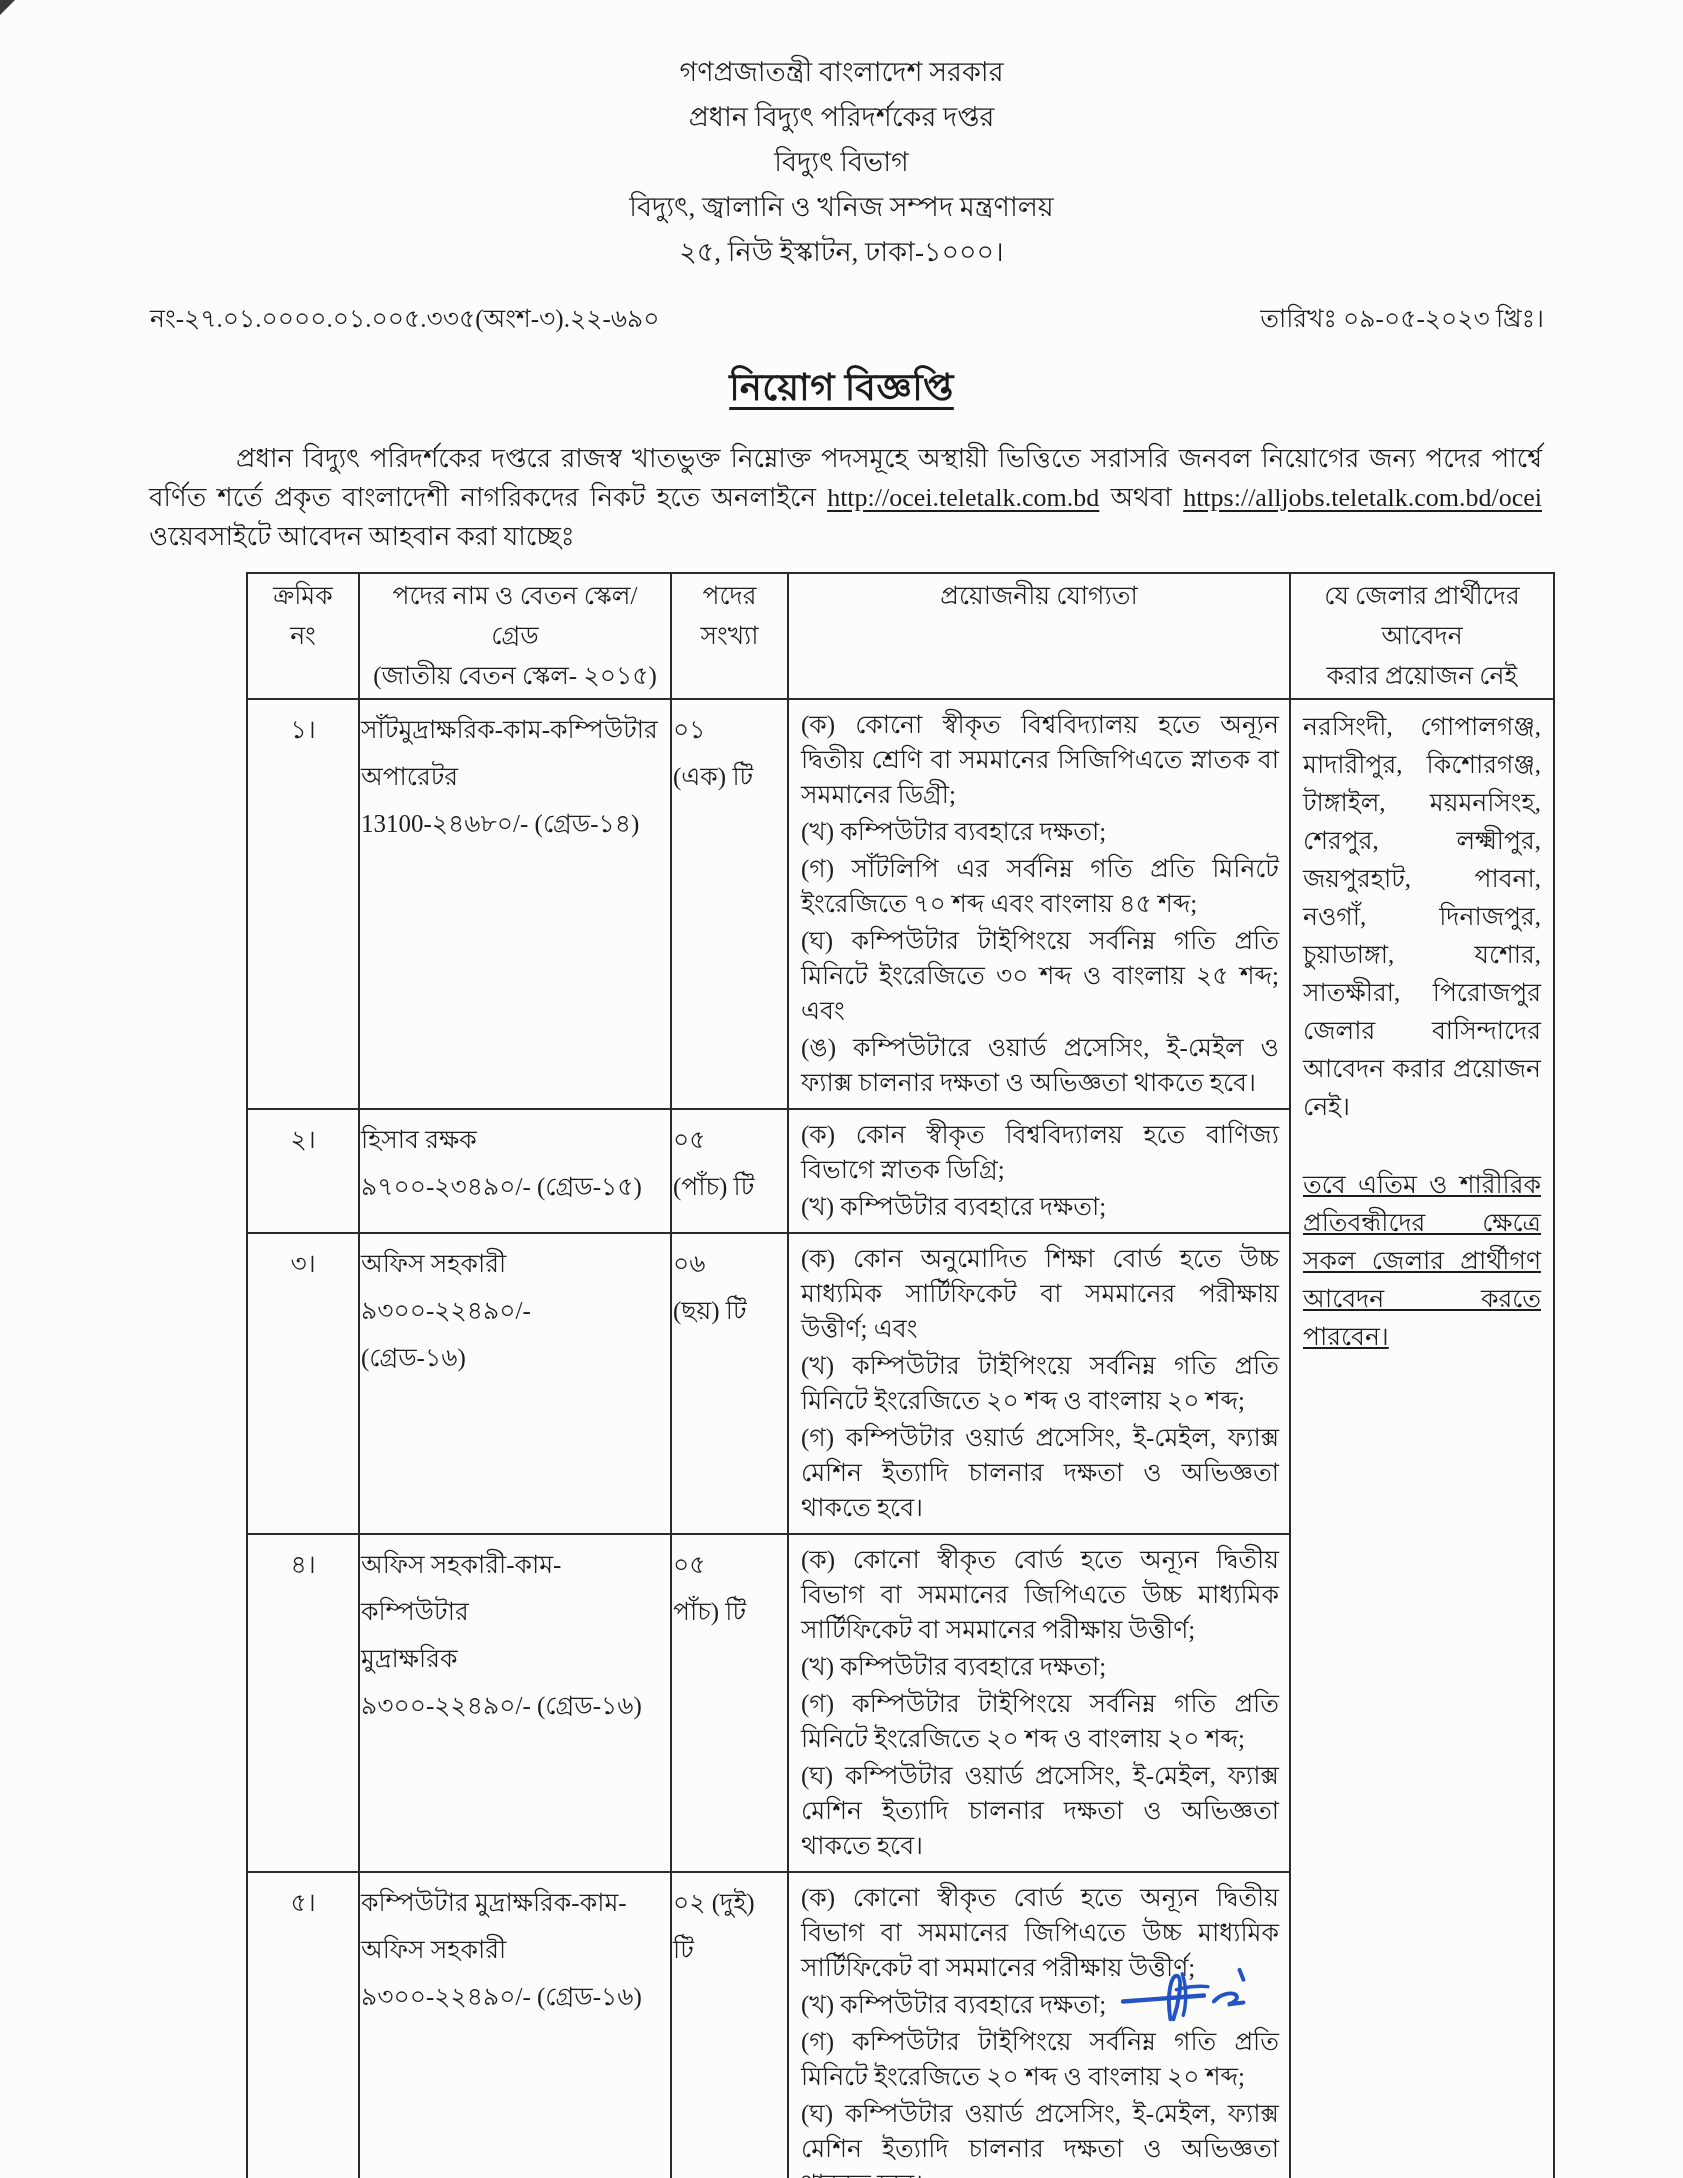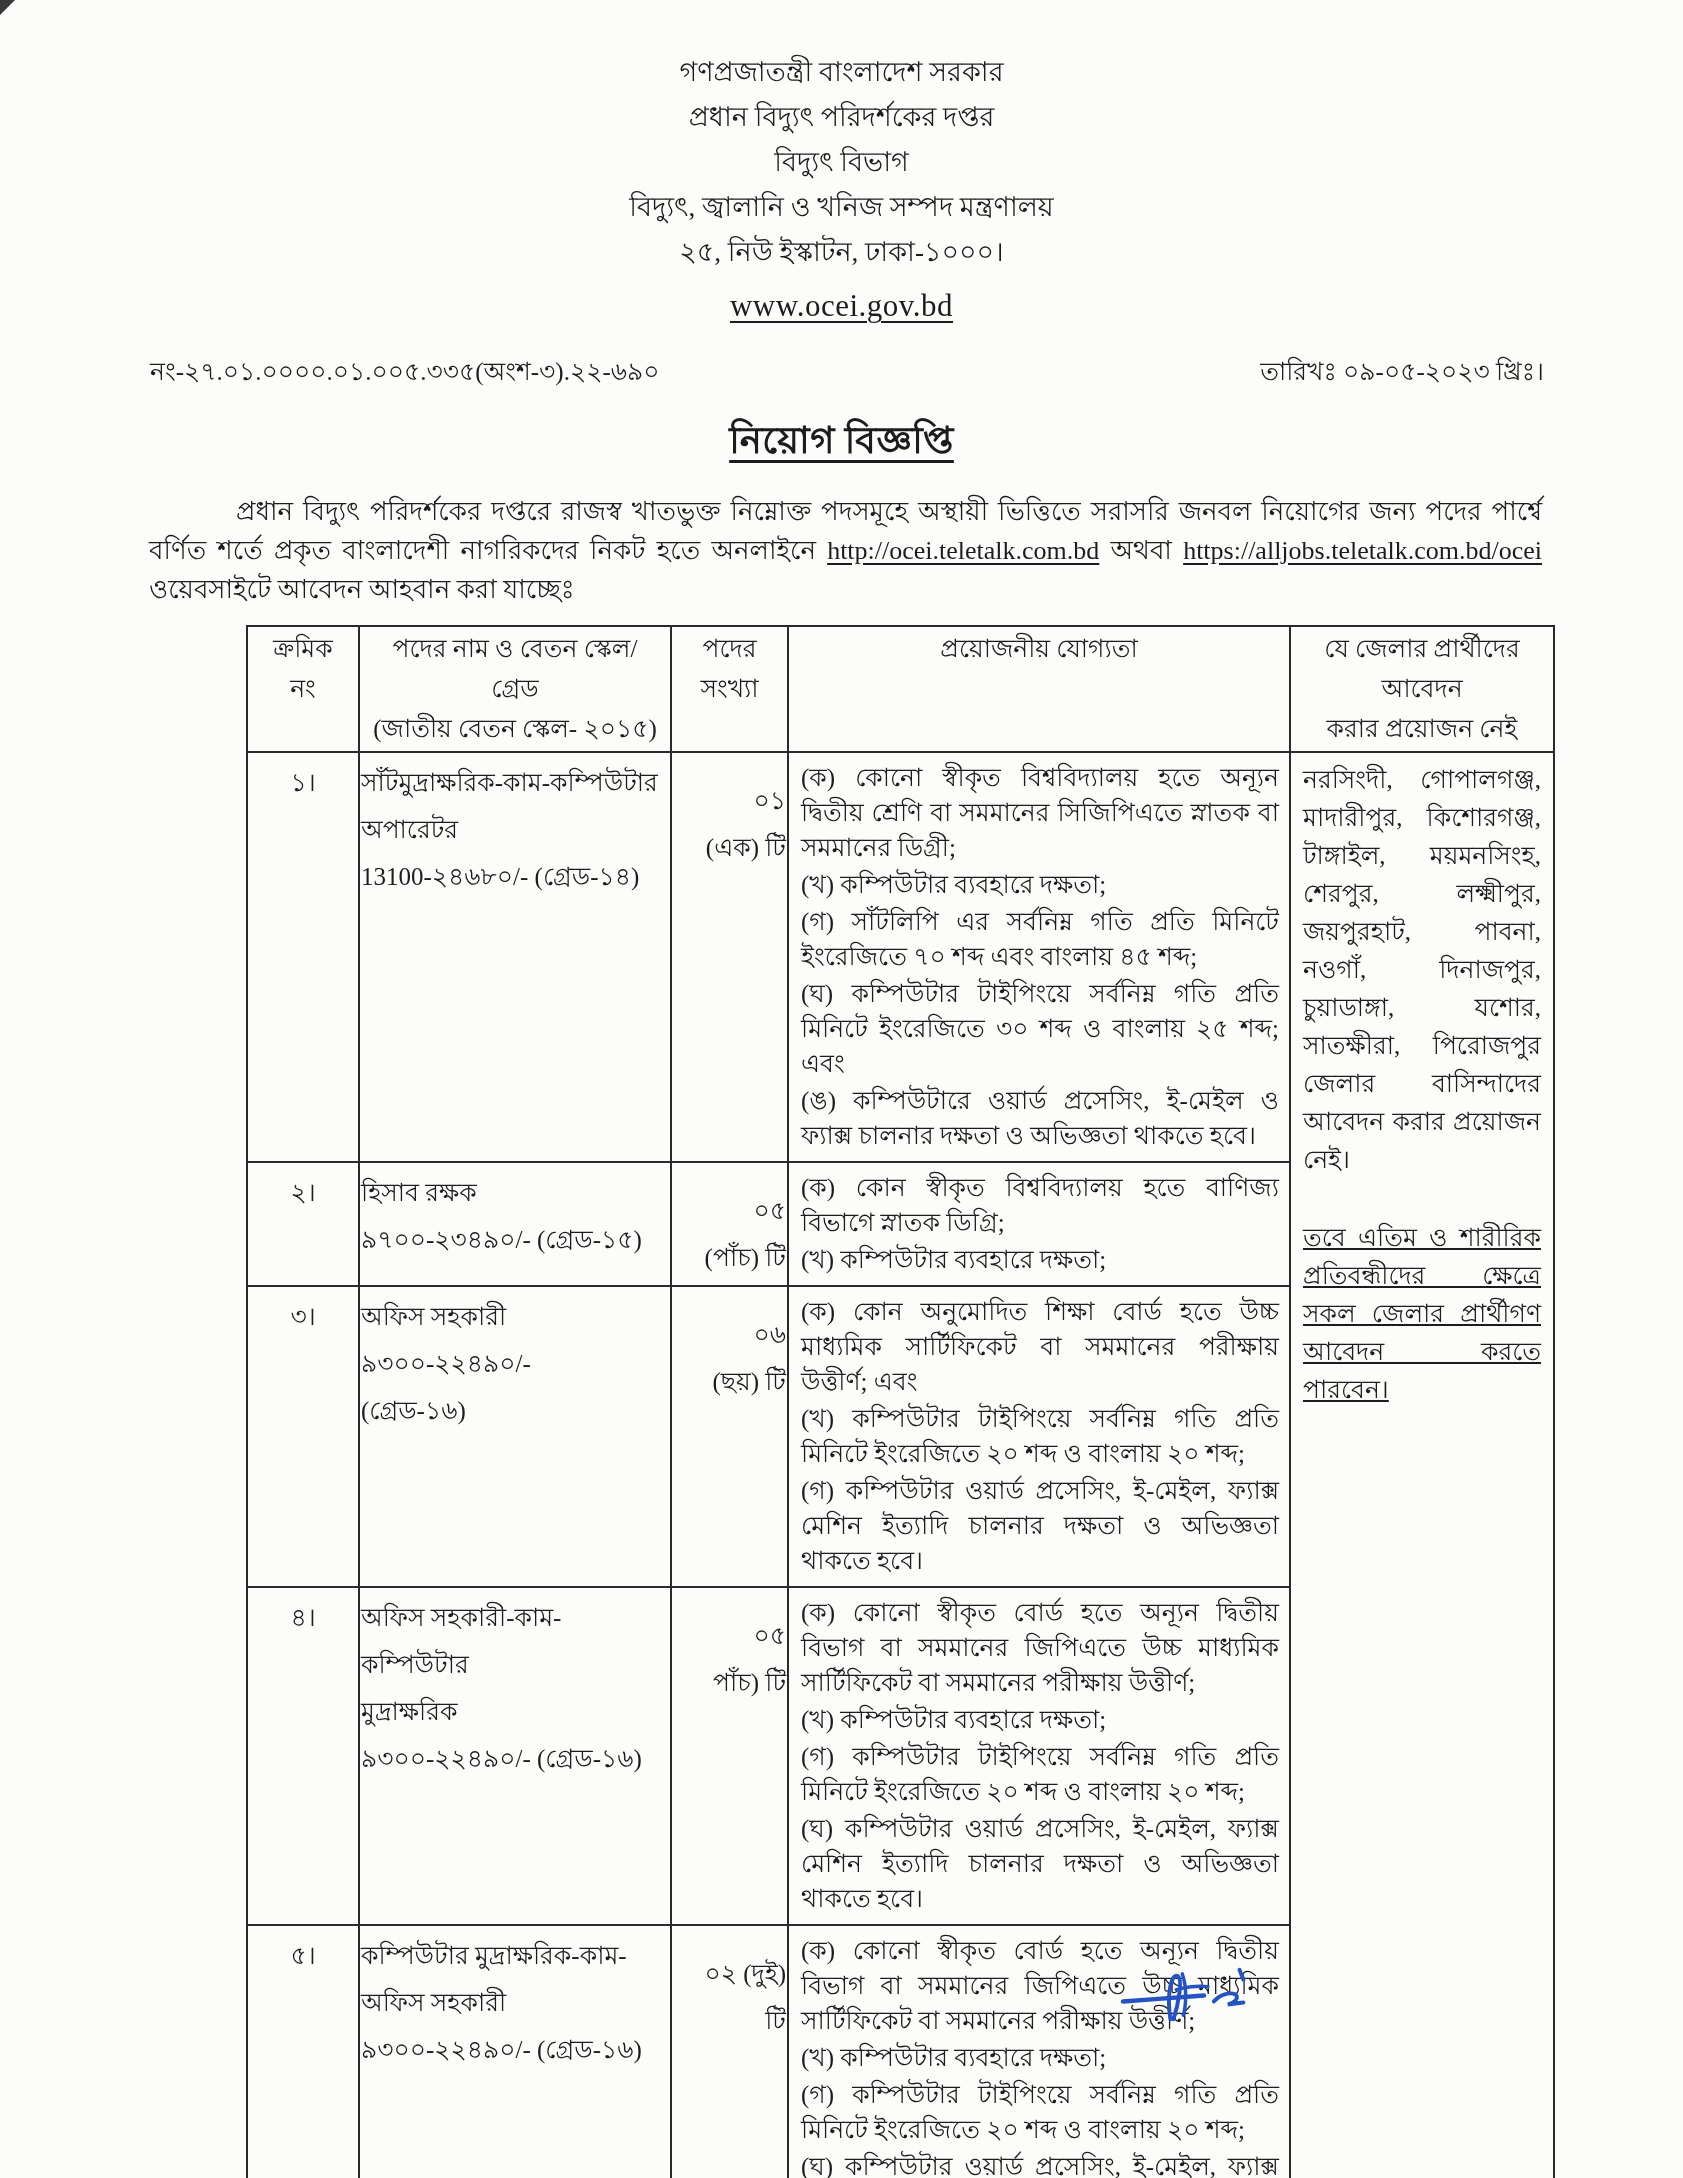--- a/index.html
+++ b/index.html
@@ -41,42 +41,41 @@
   }
   table.jobs th, table.jobs td{
     border:2px solid var(--border); vertical-align:top; overflow:hidden;
   }
   thead th{ font-weight:normal; font-size:25px; line-height:40px; text-align:center; padding:2px 12px; }
   tr.tr-h{ height:81px; }
   tr.tr-0{ height:305px; } tr.tr-1{ height:103px; } tr.tr-2{ height:194px; }
   tr.tr-3{ height:283px; } tr.tr-4{ height:277px; }
   td.serial{ text-align:center; font-size:25px; padding-top:10px; }
   td.post{ font-size:25px; line-height:47px; padding-top:6px; }
-  td.count{ text-align:right; font-size:25px; line-height:47px; padding-top:24px; }
+  td.count{ text-align:left; font-size:25px; line-height:47px; padding-top:6px; }
   td.qual{ font-size:25px; line-height:35px; padding:7px 10px 6px 12px; text-align:justify;margin-left:44px; }
   .qual-line{ margin:0 0 2px 0; }
   td.district{ font-size:25px; line-height:38px; padding:8px 12px; text-align:justify; }
   td.district p{ margin:0; }
   td.district p + p{ margin-top:40px;text-decoration:underline; }
   .signature{ position:absolute; left:1117px; top:1960px; width:168px; height:77px; }
   .signature path{ fill:none; stroke:var(--signature-ink); stroke-linecap:round; }
 </style>
 </head>
 <body>
 
 <div class="page">
   <div class="corner-artifact"></div>
 
   <header class="letterhead">
     <div class="org-line">গণপ্রজাতন্ত্রী বাংলাদেশ সরকার</div>
     <div class="org-line">প্রধান বিদ্যুৎ পরিদর্শকের দপ্তর</div>
     <div class="org-line">বিদ্যুৎ বিভাগ</div>
     <div class="org-line">বিদ্যুৎ, জ্বালানি ও খনিজ সম্পদ মন্ত্রণালয়</div>
     <div class="org-line">২৫, নিউ ইস্কাটন, ঢাকা-১০০০।</div>
-    <div class="website">www.ocei.gov.bd</div>
   </header>
 
   <div class="ref-row">
     <span>নং-২৭.০১.০০০০.০১.০০৫.৩৩৫(অংশ-৩).২২-৬৯০</span>
     <span>তারিখঃ ০৯-০৫-২০২৩ খ্রিঃ।</span>
   </div>
 
   <h1 class="title">নিয়োগ বিজ্ঞপ্তি</h1>
 
   <p class="intro"><span>প্রধান বিদ্যুৎ পরিদর্শকের দপ্তরে রাজস্ব খাতভুক্ত নিম্নোক্ত পদসমূহে অস্থায়ী ভিত্তিতে সরাসরি জনবল নিয়োগের জন্য পদের পার্শ্বে বর্ণিত শর্তে প্রকৃত বাংলাদেশী নাগরিকদের নিকট হতে অনলাইনে </span><span class="url">http://ocei.teletalk.com.bd</span><span> অথবা </span><span class="url">https://alljobs.teletalk.com.bd/ocei</span><span> ওয়েবসাইটে  আবেদন আহবান করা যাচ্ছেঃ</span></p>

